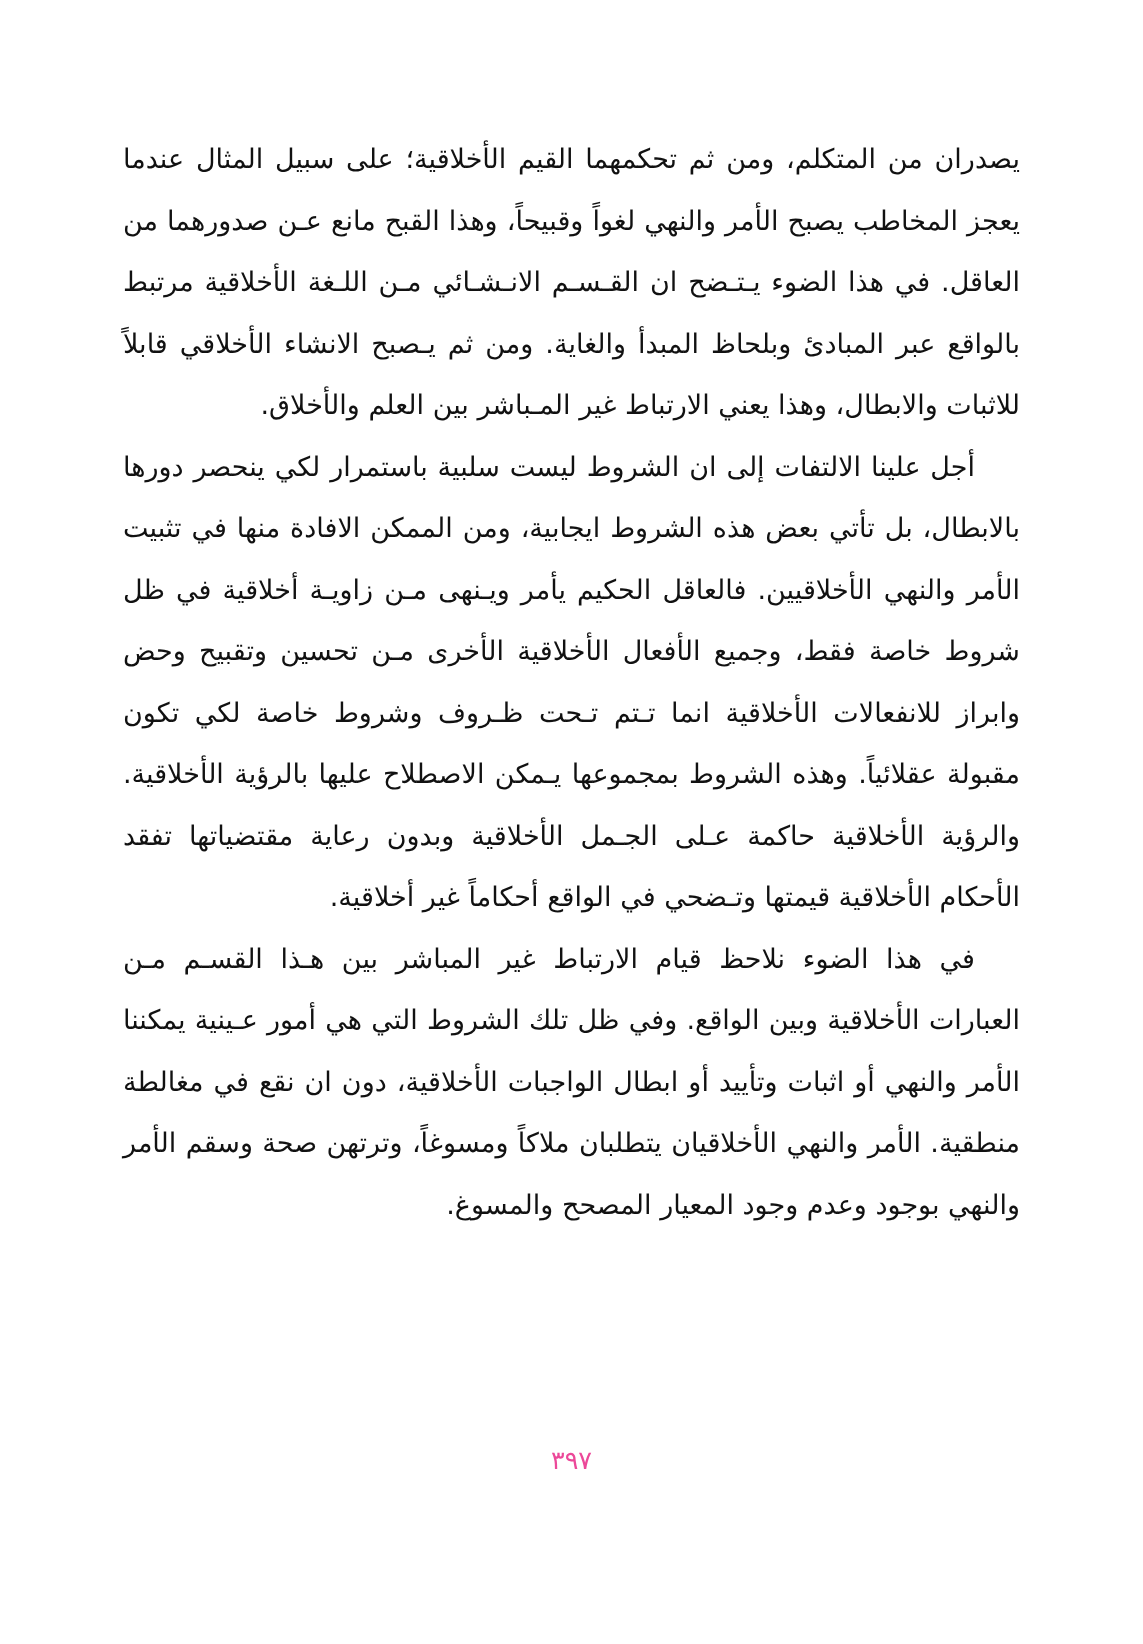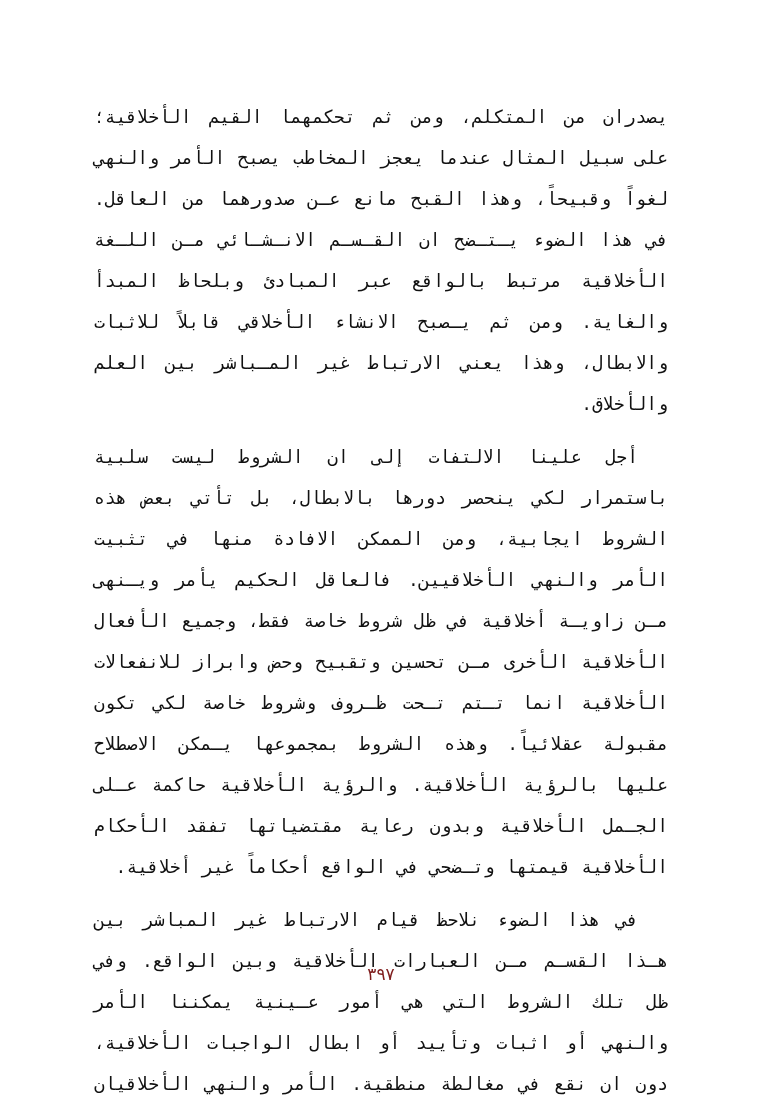--- a/index.html
+++ b/index.html
@@ -23,36 +23,35 @@
     direction: rtl;
   }
   .text-block {
     width: 598px;
     text-align: justify;
     font-size: 18px;
     line-height: 41px;
     letter-spacing: 0.1px;
   }
   .text-block p {
-    margin: 12px;
+    margin: 0;
     text-indent: 30px; 
-    font-family: Liberation Mono, monospace;
   }
   .text-block p.no-indent {
     text-indent: 0;
   }
   .page-number {
     position: absolute;
     bottom: 112px;
     left: 0;
     width: 762px;
     text-align: center;
     font-size: 17px;
     direction: rtl;
-    color: #7f1d1d;
+    color: #ec4899;
   }
 </style>
 </head>
 <body>
 
 <div class="page">
   <div class="text-block">
     <p class="no-indent">يصدران من المتكلم، ومن ثم تحكمهما القيم الأخلاقية؛ على سبيل المثال عندما يعجز المخاطب يصبح الأمر والنهي لغواً وقبيحاً، وهذا القبح مانع عـن صدورهما من العاقل. في هذا الضوء يـتـضح ان القـسـم الانـشـائي مـن اللـغة الأخلاقية مرتبط بالواقع عبر المبادئ وبلحاظ المبدأ والغاية. ومن ثم يـصبح الانشاء الأخلاقي قابلاً للاثبات والابطال، وهذا يعني الارتباط غير المـباشر بين العلم والأخلاق.</p>
     <p>أجل علينا الالتفات إلى ان الشروط ليست سلبية باستمرار لكي ينحصر دورها بالابطال، بل تأتي بعض هذه الشروط ايجابية، ومن الممكن الافادة منها في تثبيت الأمر والنهي الأخلاقيين. فالعاقل الحكيم يأمر ويـنهى مـن زاويـة أخلاقية في ظل شروط خاصة فقط، وجميع الأفعال الأخلاقية الأخرى مـن تحسين وتقبيح وحض وابراز للانفعالات الأخلاقية انما تـتم تـحت ظـروف وشروط خاصة لكي تكون مقبولة عقلائياً. وهذه الشروط بمجموعها يـمكن الاصطلاح عليها بالرؤية الأخلاقية. والرؤية الأخلاقية حاكمة عـلى الجـمل الأخلاقية وبدون رعاية مقتضياتها تفقد الأحكام الأخلاقية قيمتها وتـضحي في الواقع أحكاماً غير أخلاقية.</p>
     <p>في هذا الضوء نلاحظ قيام الارتباط غير المباشر بين هـذا القسـم مـن العبارات الأخلاقية وبين الواقع. وفي ظل تلك الشروط التي هي أمور عـينية يمكننا الأمر والنهي أو اثبات وتأييد أو ابطال الواجبات الأخلاقية، دون ان نقع في مغالطة منطقية. الأمر والنهي الأخلاقيان يتطلبان ملاكاً ومسوغاً، وترتهن صحة وسقم الأمر والنهي بوجود وعدم وجود المعيار المصحح والمسوغ.</p>

